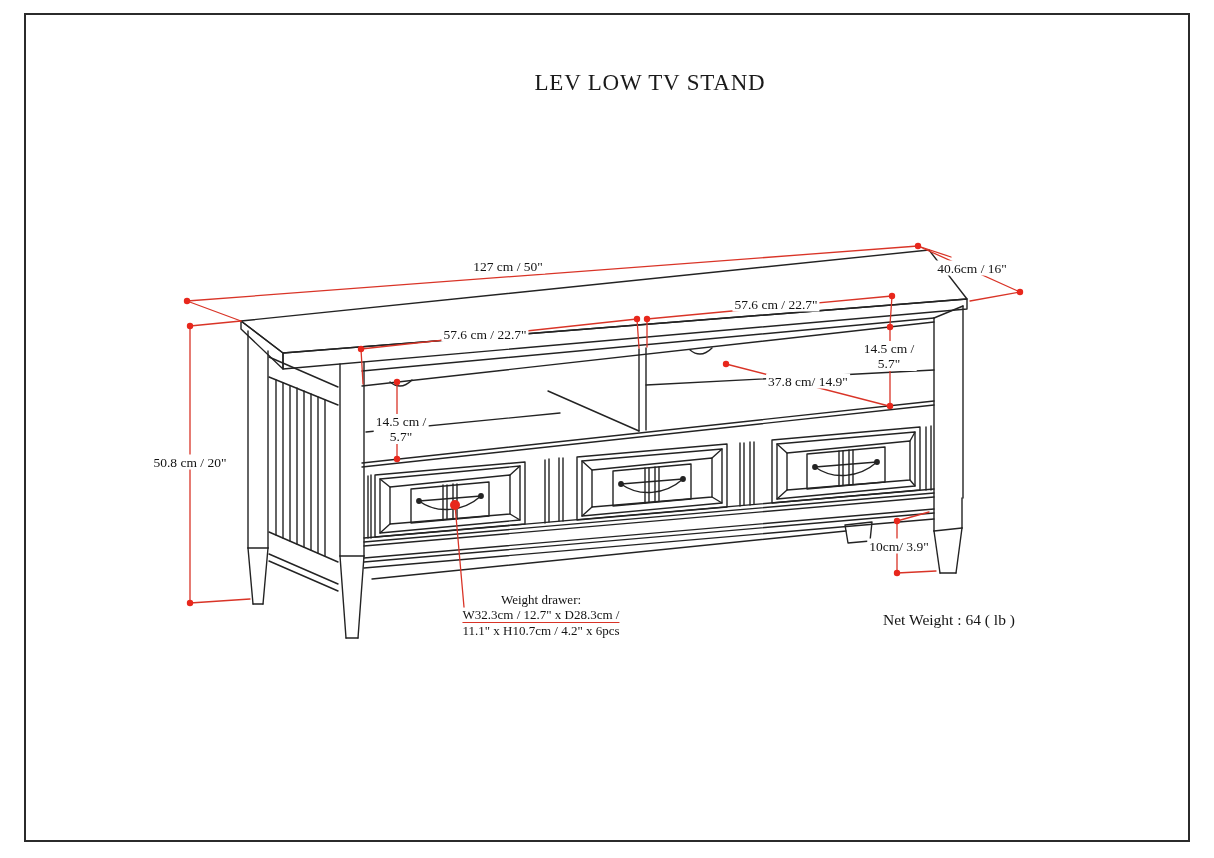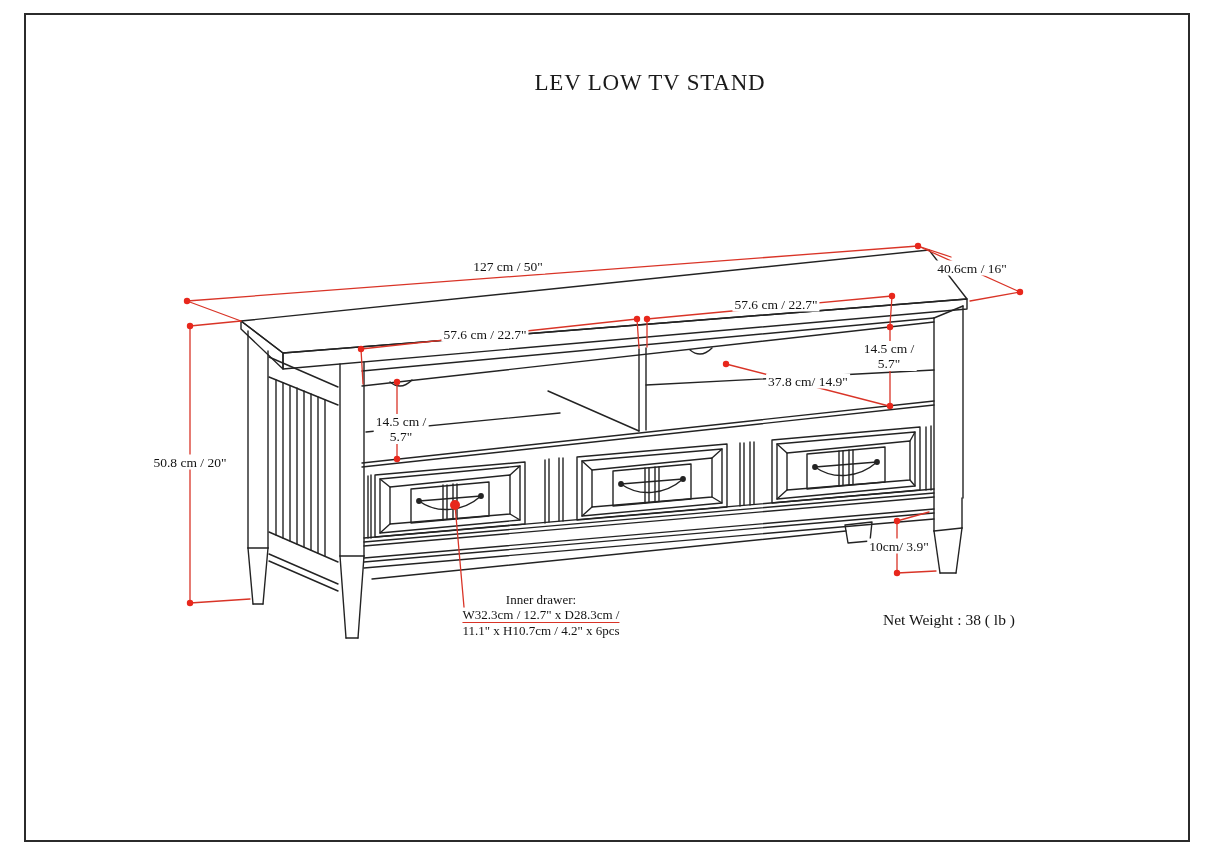--- a/index.html
+++ b/index.html
@@ -287,20 +287,20 @@
     <span>5.7"</span>
   </div>
 
   <div class="lbl" style="left:808px; top:381px;">37.8 cm/ 14.9"</div>
 
   <div class="lbl" style="left:190px; top:462px;">50.8 cm / 20"</div>
 
   <div class="lbl" style="left:899px; top:546px;">10cm/ 3.9"</div>
 
   <div class="note-block" style="left:541px; top:615px;">
-    <div>Inner drawer:</div>
+    <div>Weight drawer:</div>
     <div><span class="underlined">W32.3cm / 12.7" x D28.3cm /</span></div>
     <div>11.1" x H10.7cm / 4.2" x 6pcs</div>
   </div>
 
-  <div class="weight-lbl" style="left:949px; top:620px;">Net Weight : 38 ( lb )</div>
+  <div class="weight-lbl" style="left:949px; top:620px;">Net Weight : 64 ( lb )</div>
 
 </div>
 
 </body></html>

